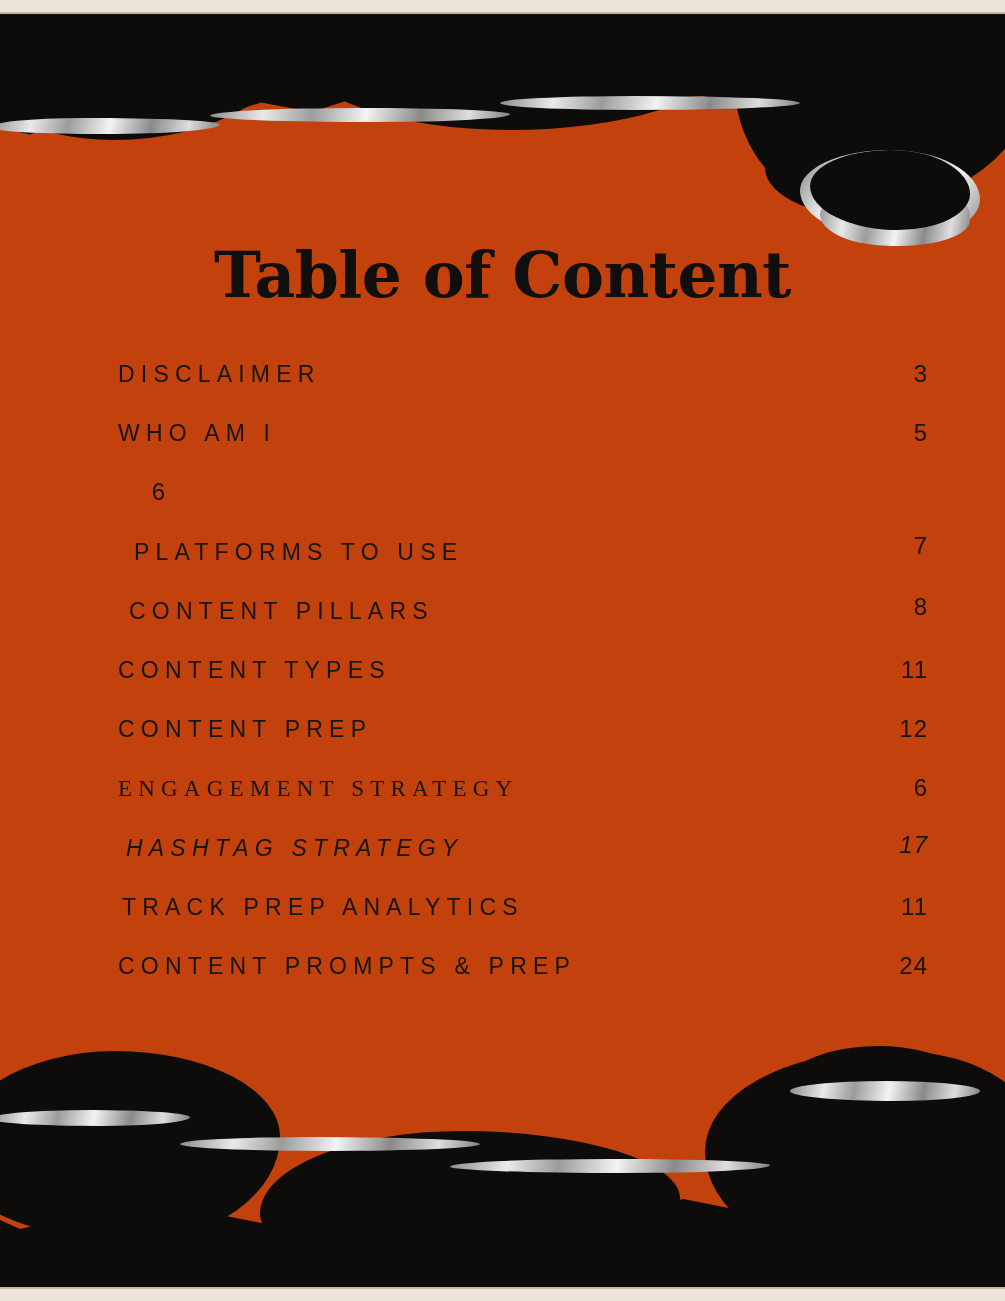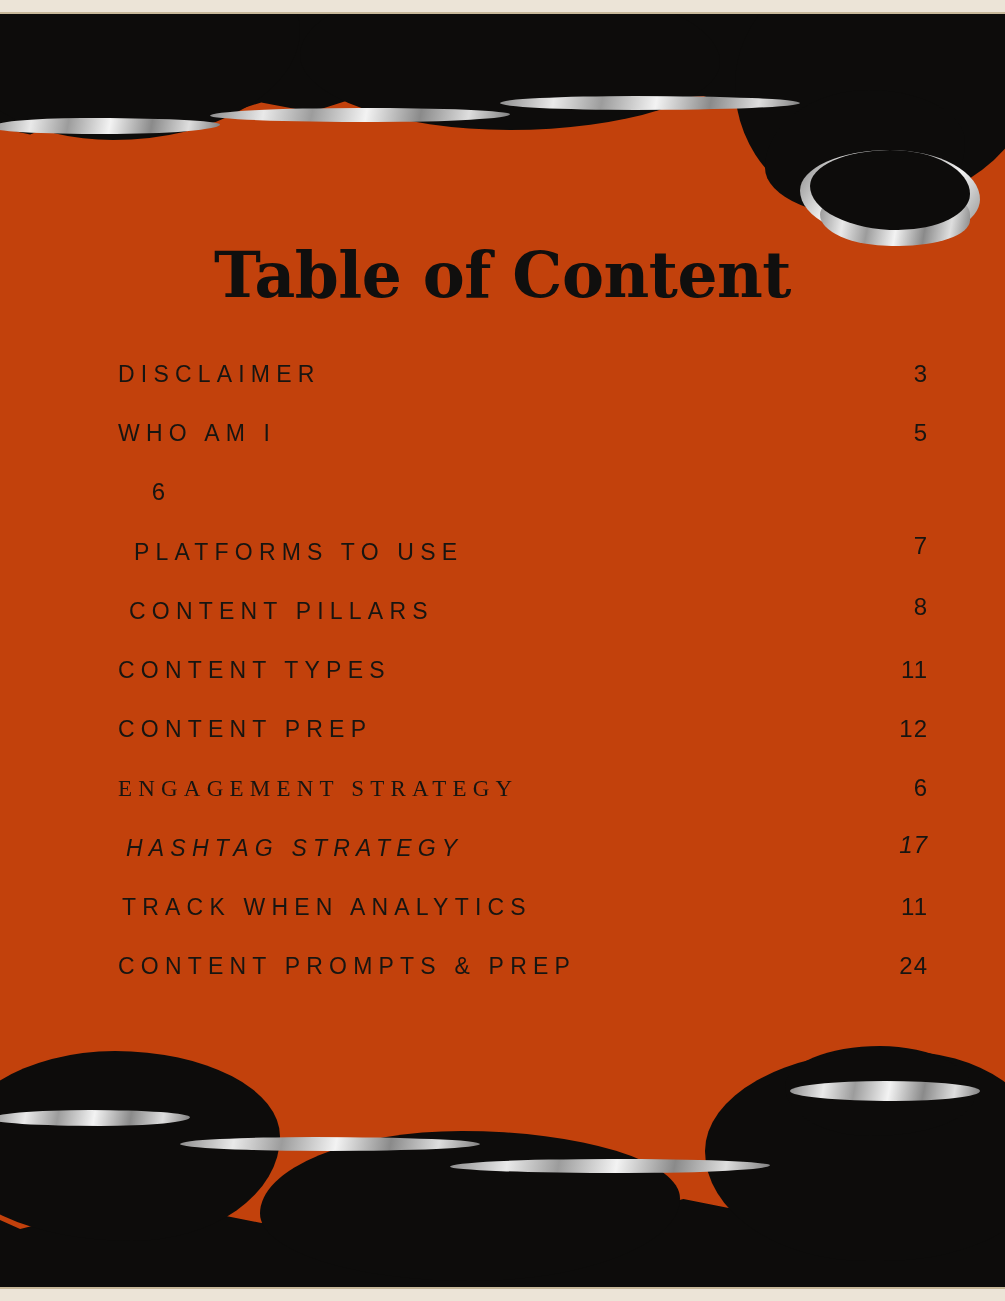--- a/index.html
+++ b/index.html
@@ -183,21 +183,21 @@
         </div>
         <div class="toc-row" style="margin-top: 30.2px; height: 29px;">
           <div class="toc-label" style="margin-left: 0px; font-family: Liberation Serif, serif;">ENGAGEMENT STRATEGY</div>
           <div class="toc-page" style="position: relative; top: 0px;">6</div>
         </div>
         <div class="toc-row" style="margin-top: 30.2px; height: 29px; font-style: italic;">
           <div class="toc-label" style="margin-left: 8px;">HASHTAG STRATEGY</div>
           <div class="toc-page" style="position: relative; top: -3px;">17</div>
         </div>
         <div class="toc-row" style="margin-top: 30.2px; height: 29px;">
-          <div class="toc-label" style="margin-left: 4px;">TRACK WHEN ANALYTICS</div>
+          <div class="toc-label" style="margin-left: 4px;">TRACK PREP ANALYTICS</div>
           <div class="toc-page" style="position: relative; top: 0px;">11</div>
         </div>
         <div class="toc-row" style="margin-top: 30.2px; height: 29px;">
           <div class="toc-label" style="margin-left: 0px;">CONTENT PROMPTS &amp; PREP</div>
           <div class="toc-page" style="position: relative; top: 0px;">24</div>
         </div>
       </div>
   </div>
 
 </div>

